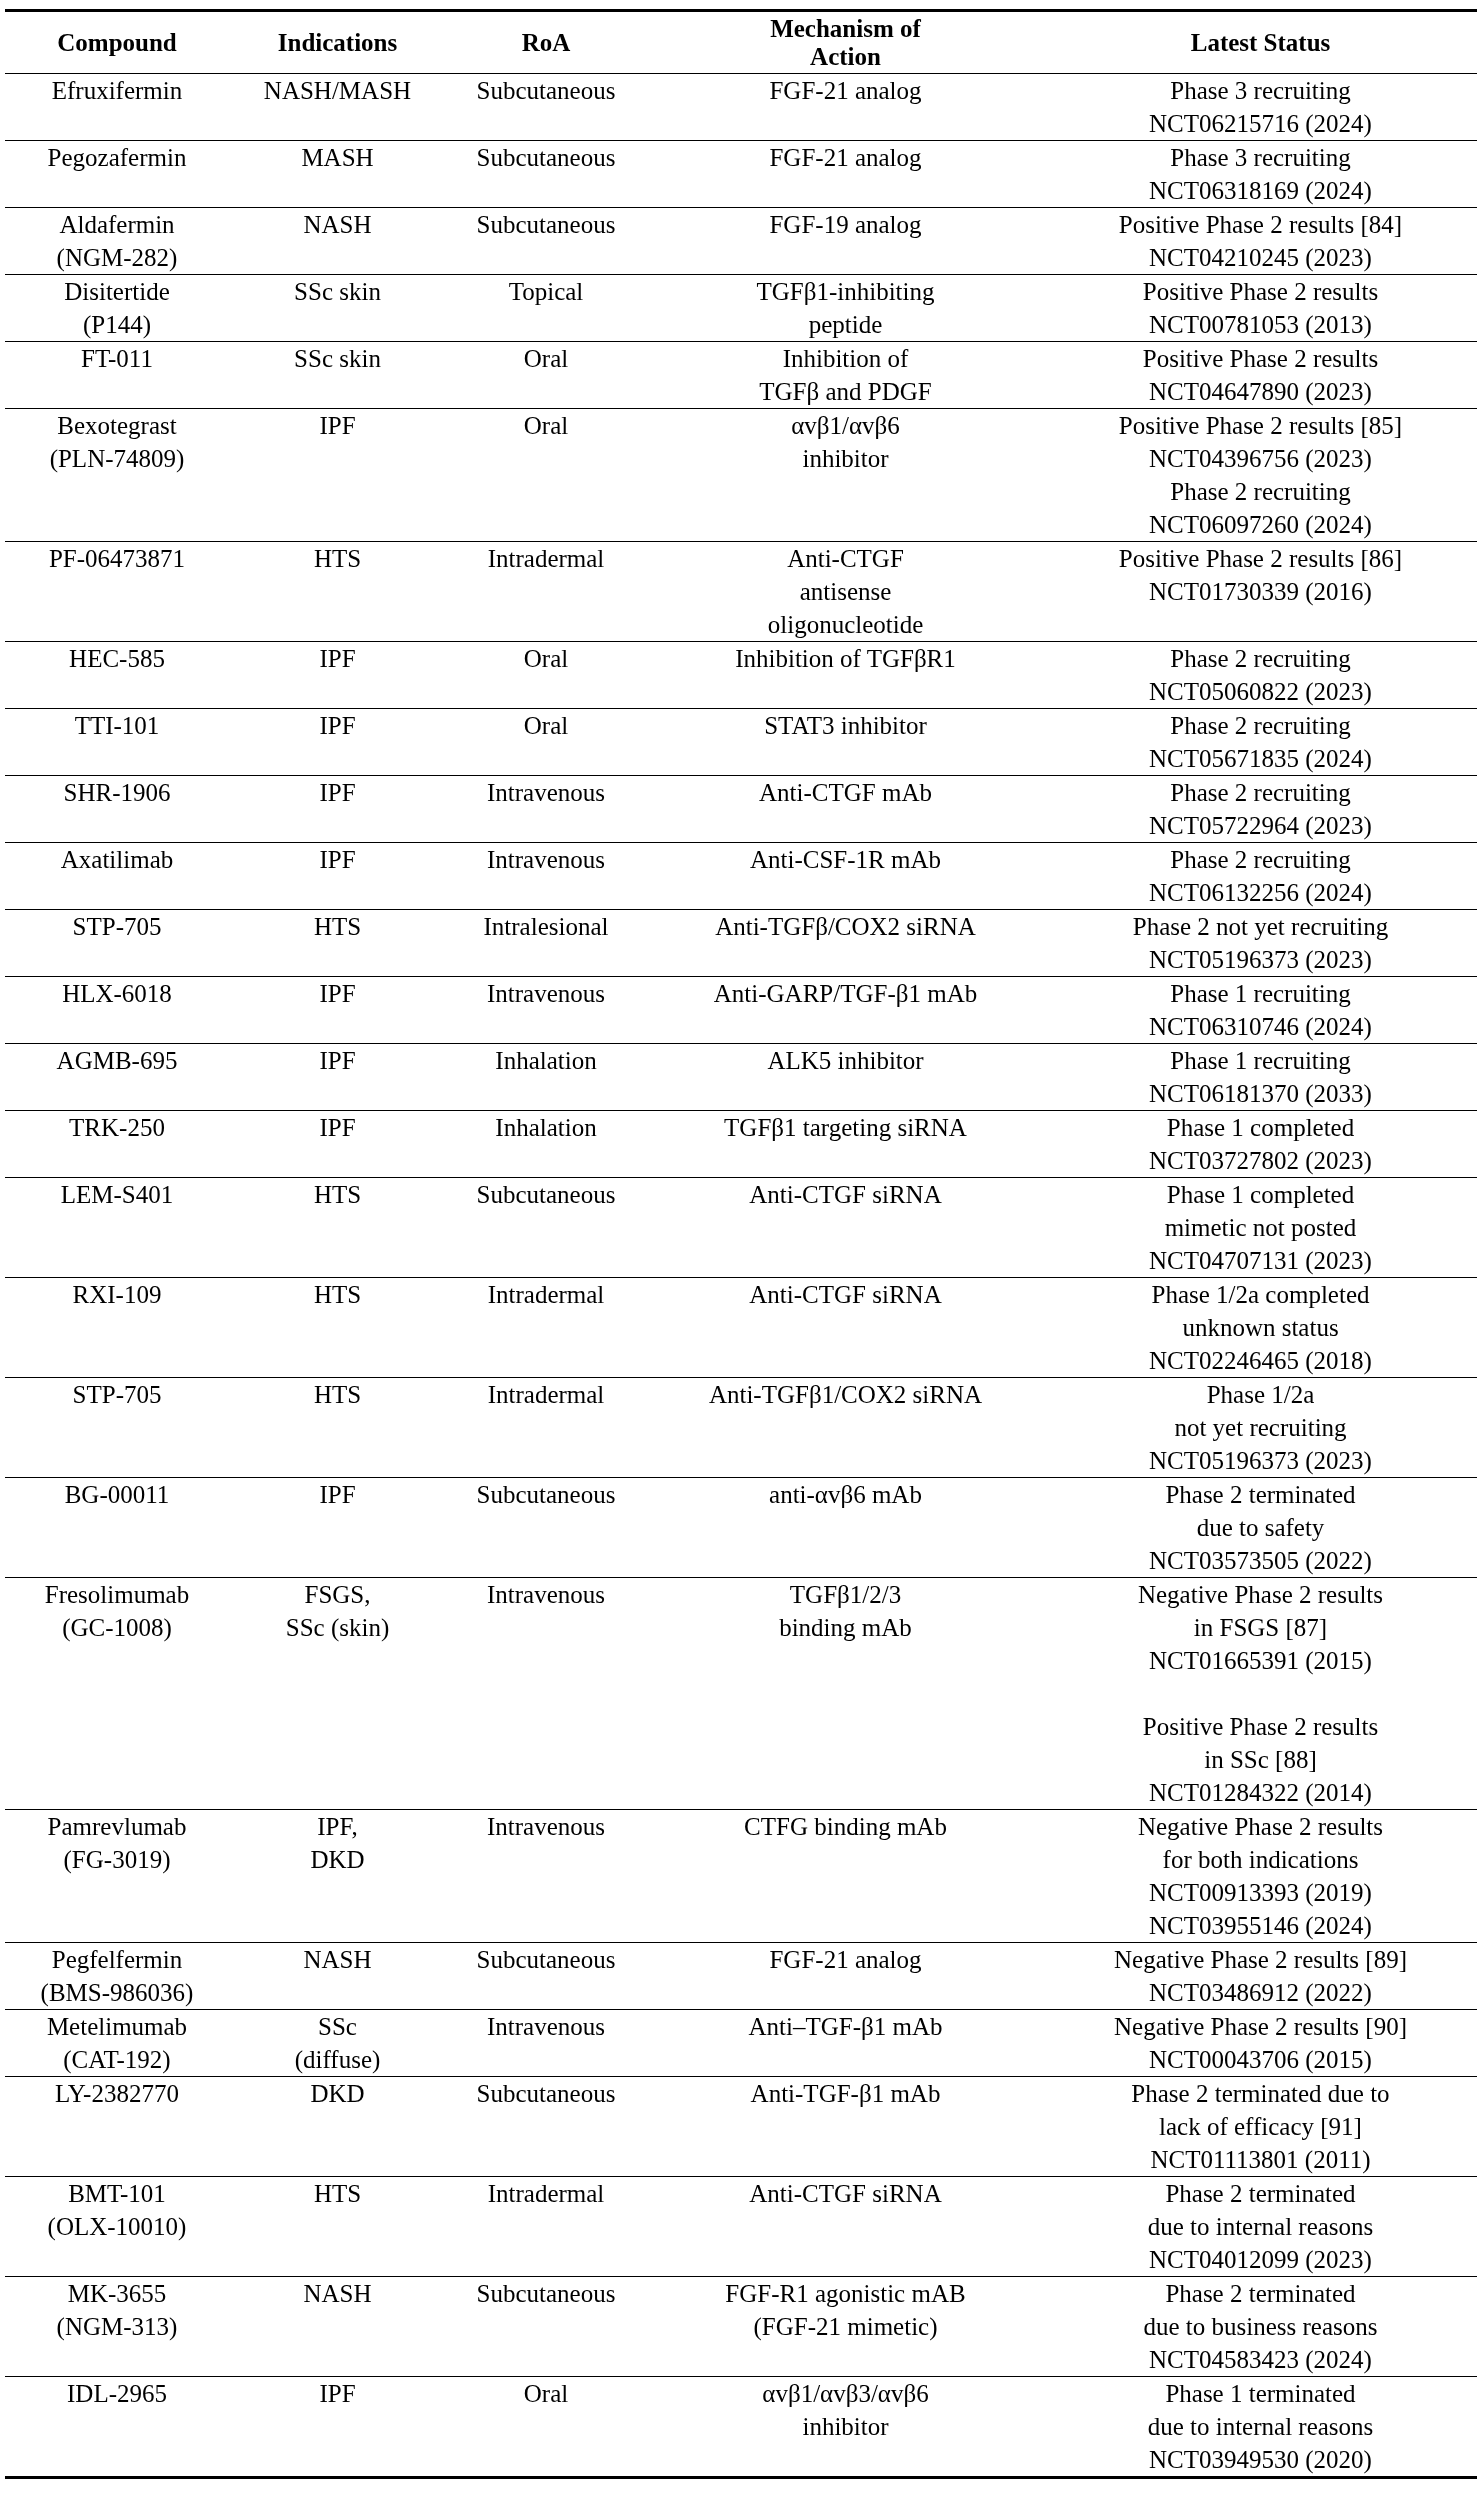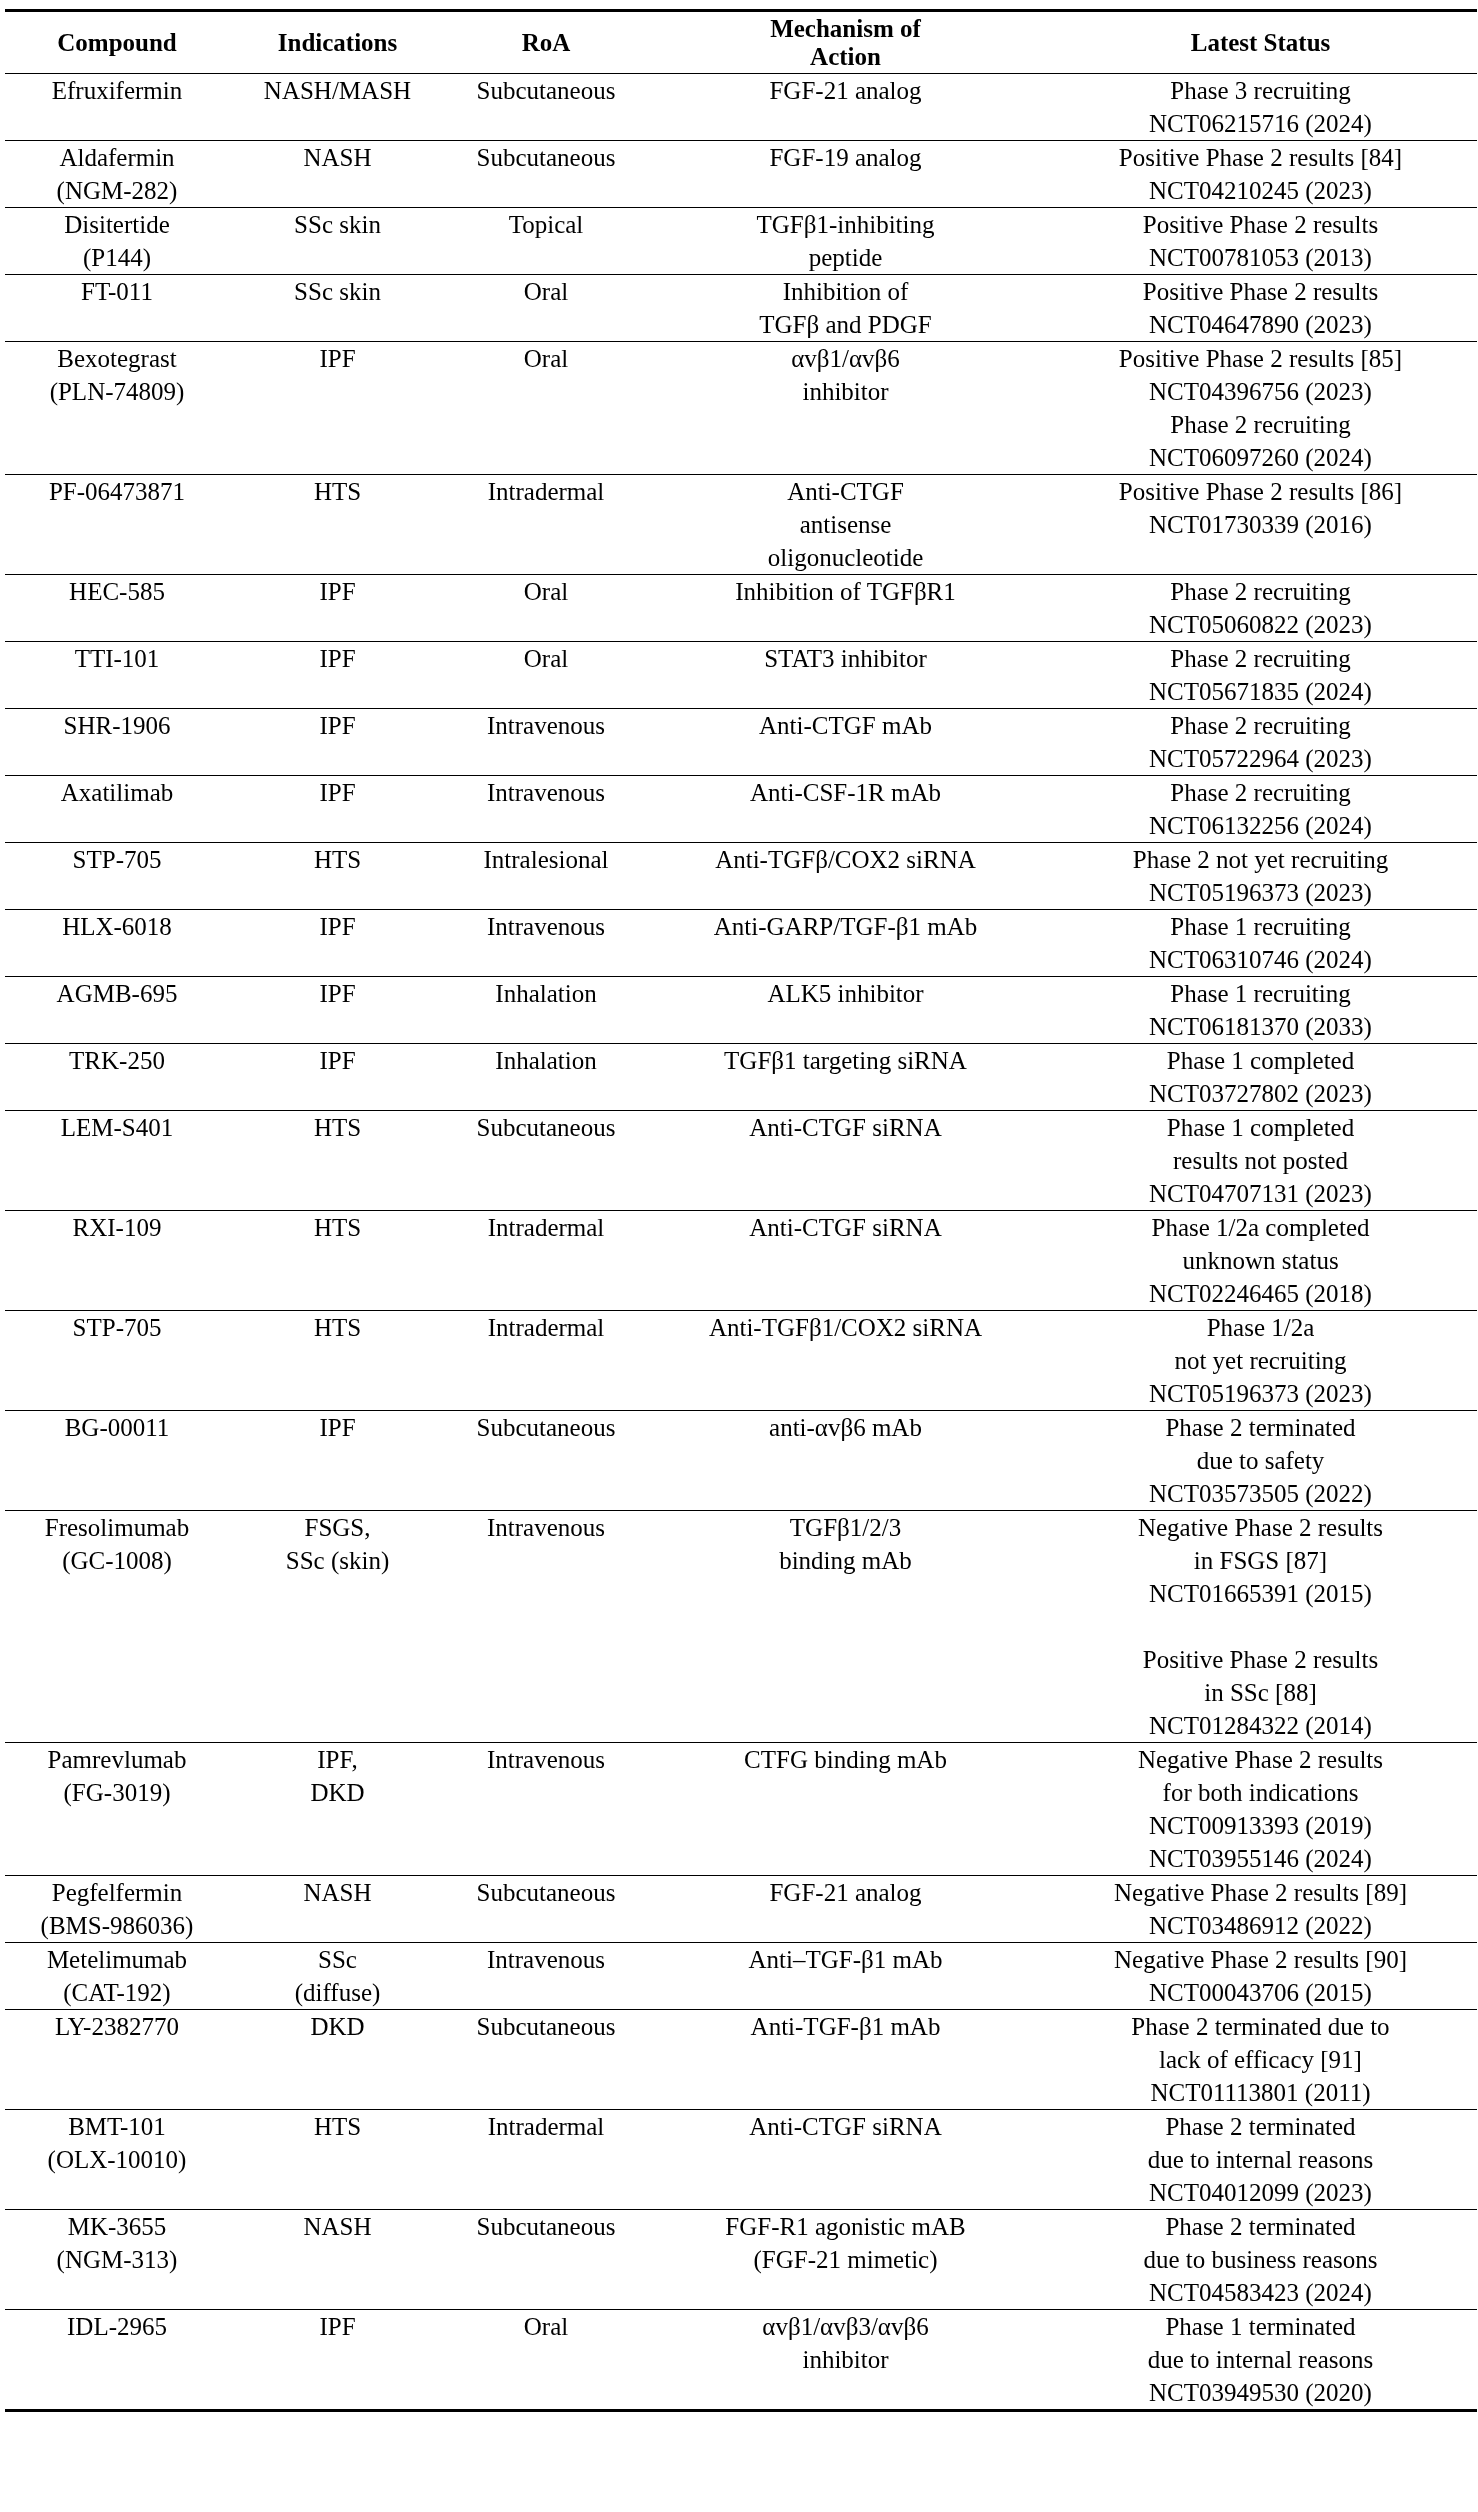--- a/index.html
+++ b/index.html
@@ -89,20 +89,27 @@
     </thead>
     <tbody id="table-body">
         <tr>
           <td><span class="line">Efruxifermin</span></td>
           <td><span class="line">NASH/MASH</span></td>
           <td><span class="line">Subcutaneous</span></td>
           <td><span class="line">FGF-21 analog</span></td>
           <td><span class="status-block"><span class="line">Phase 3 recruiting</span><span class="line">NCT06215716 (2024)</span></span></td>
         </tr>
         <tr>
+          <td><span class="line">Pegozafermin</span></td>
+          <td><span class="line">MASH</span></td>
+          <td><span class="line">Subcutaneous</span></td>
+          <td><span class="line">FGF-21 analog</span></td>
+          <td><span class="status-block"><span class="line">Phase 3 recruiting</span><span class="line">NCT06318169 (2024)</span></span></td>
+        </tr>
+        <tr>
           <td><span class="line">Aldafermin</span><span class="line">(NGM-282)</span></td>
           <td><span class="line">NASH</span></td>
           <td><span class="line">Subcutaneous</span></td>
           <td><span class="line">FGF-19 analog</span></td>
           <td><span class="status-block"><span class="line">Positive Phase 2 results [84]</span><span class="line">NCT04210245 (2023)</span></span></td>
         </tr>
         <tr>
           <td><span class="line">Disitertide</span><span class="line">(P144)</span></td>
           <td><span class="line">SSc skin</span></td>
           <td><span class="line">Topical</span></td>
@@ -184,21 +191,21 @@
           <td><span class="line">IPF</span></td>
           <td><span class="line">Inhalation</span></td>
           <td><span class="line">TGFβ1 targeting siRNA</span></td>
           <td><span class="status-block"><span class="line">Phase 1 completed</span><span class="line">NCT03727802 (2023)</span></span></td>
         </tr>
         <tr>
           <td><span class="line">LEM-S401</span></td>
           <td><span class="line">HTS</span></td>
           <td><span class="line">Subcutaneous</span></td>
           <td><span class="line">Anti-CTGF siRNA</span></td>
-          <td><span class="status-block"><span class="line">Phase 1 completed</span><span class="line">results not posted</span><span class="line">NCT04707131 (2023)</span></span></td>
+          <td><span class="status-block"><span class="line">Phase 1 completed</span><span class="line">mimetic not posted</span><span class="line">NCT04707131 (2023)</span></span></td>
         </tr>
         <tr>
           <td><span class="line">RXI-109</span></td>
           <td><span class="line">HTS</span></td>
           <td><span class="line">Intradermal</span></td>
           <td><span class="line">Anti-CTGF siRNA</span></td>
           <td><span class="status-block"><span class="line">Phase 1/2a completed</span><span class="line">unknown status</span><span class="line">NCT02246465 (2018)</span></span></td>
         </tr>
         <tr>
           <td><span class="line">STP-705</span></td>

